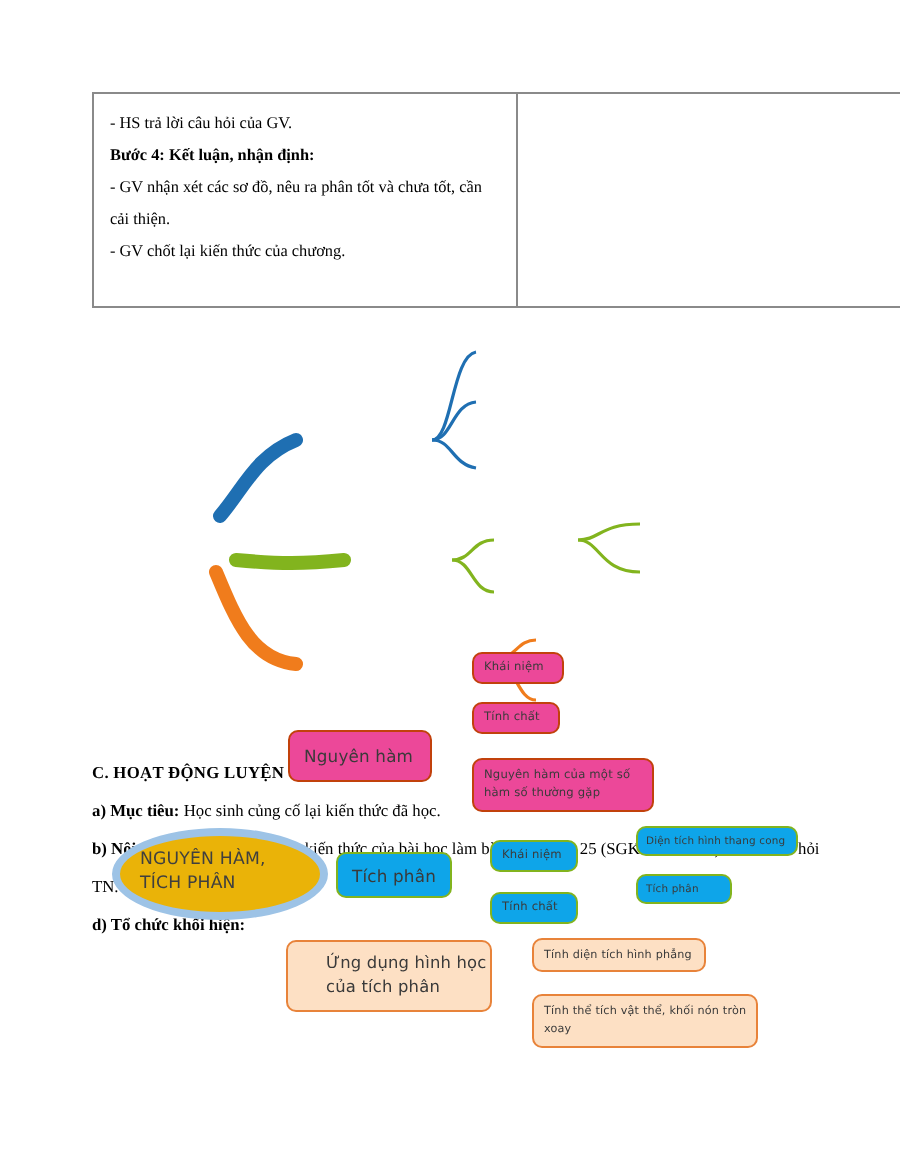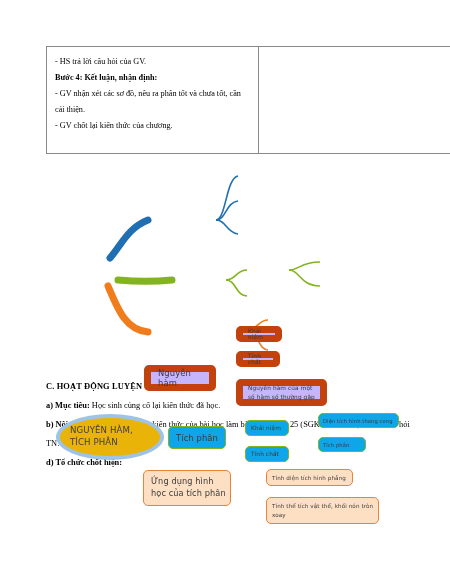--- a/index.html
+++ b/index.html
@@ -78,22 +78,22 @@
     background: #eab308;
     font-size: 8.6px;
     line-height: 1.38;
     padding-left: 10px;
     padding-right: 6px;
     color: #3f3f3f;
     z-index: 6;
   }
 
   .n-blue {
-    background: #c4b5fd;
-    border: 7px solid #c2410c;
+    background: #ec4899;
+    border: 1px solid #c2410c;
     border-radius: 5px;
   }
   .n-green {
     background: #0ea5e9;
     border: 1px solid #82b41e;
     border-radius: 5px;
   }
   .n-orange {
     background: #fde0c4;
     border: 1px solid #e8833a;
@@ -103,22 +103,22 @@
   
   #node-nguyenham {
     left: 144px; top: 207px; width: 72px; height: 26px;
     font-size: 8.4px; padding-left: 7px;
   }
   #node-tichphan {
     left: 168px; top: 268px; width: 58px; height: 23px;
     font-size: 8.4px; padding-left: 7px;
   }
   #node-ungdung {
-    left: 143px; top: 312px; width: 88px; height: 36px;
-    font-size: 8.2px; line-height: 1.45; padding-left: 7px;
+    left: 143px; top: 312px; width: 103px; height: 36px;
+    font-size: 8.2px; line-height: 1.45; padding-left: 19px;
   }
 
   
   #node-kn1 {
     left: 236px; top: 168px; width: 46px; height: 16px;
     font-size: 5.8px; padding-left: 5px;
   }
   #node-tc1 {
     left: 236px; top: 193px; width: 44px; height: 16px;
     font-size: 5.8px; padding-left: 5px;
@@ -264,14 +264,14 @@
 </div>
 
 <div id="prose">
   <p class="p-head">C. HOẠT ĐỘNG LUYỆN TẬP, VẬN DỤNG</p>
 
   <p class="p-line"><b>a) Mục tiêu:</b><span> Học sinh củng cố lại kiến thức đã học.</span></p>
 
   <p class="p-line"><b>b) Nội dung:</b><span> HS vận dụng các kiến thức của bài học làm bài tập 13 đến 25 (SGK - tr.29+ 30) và các câu hỏi TN.</span></p>
 
 
-  <p class="p-line"><b>d) Tổ chức chốt hiện:</b><span></span></p>
+  <p class="p-line"><b>d) Tổ chức khối hiện:</b><span></span></p>
 </div>
 
 </body></html>

